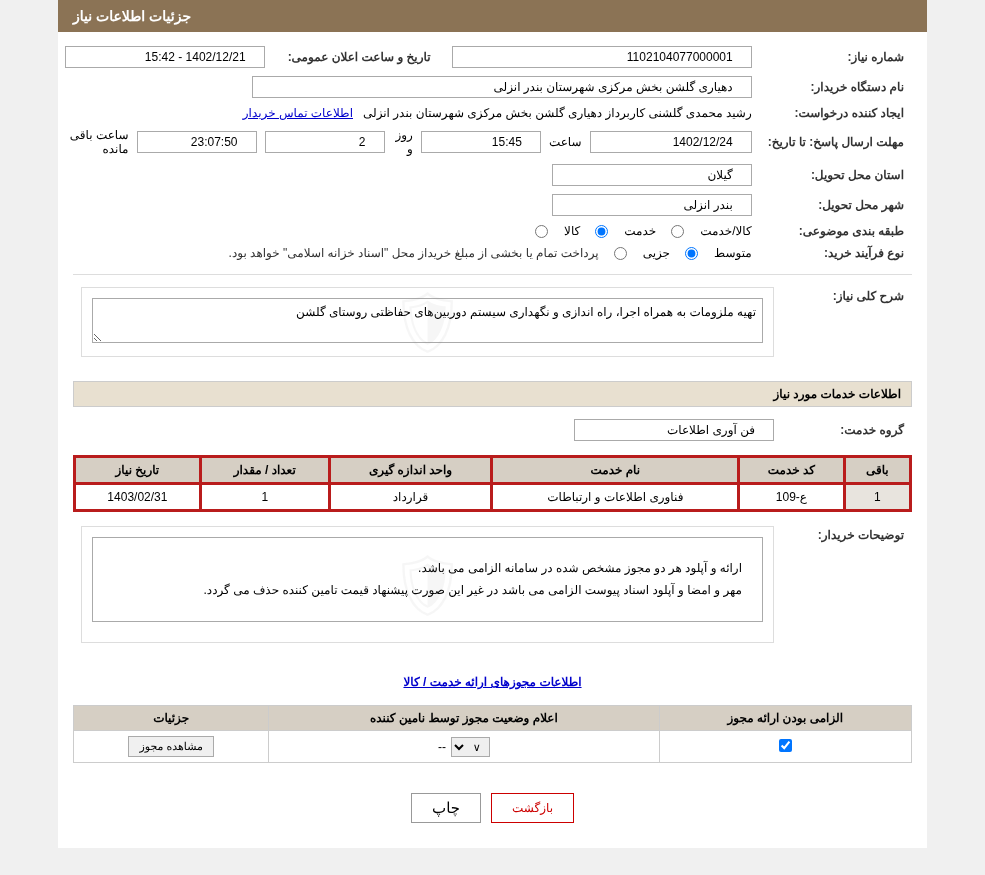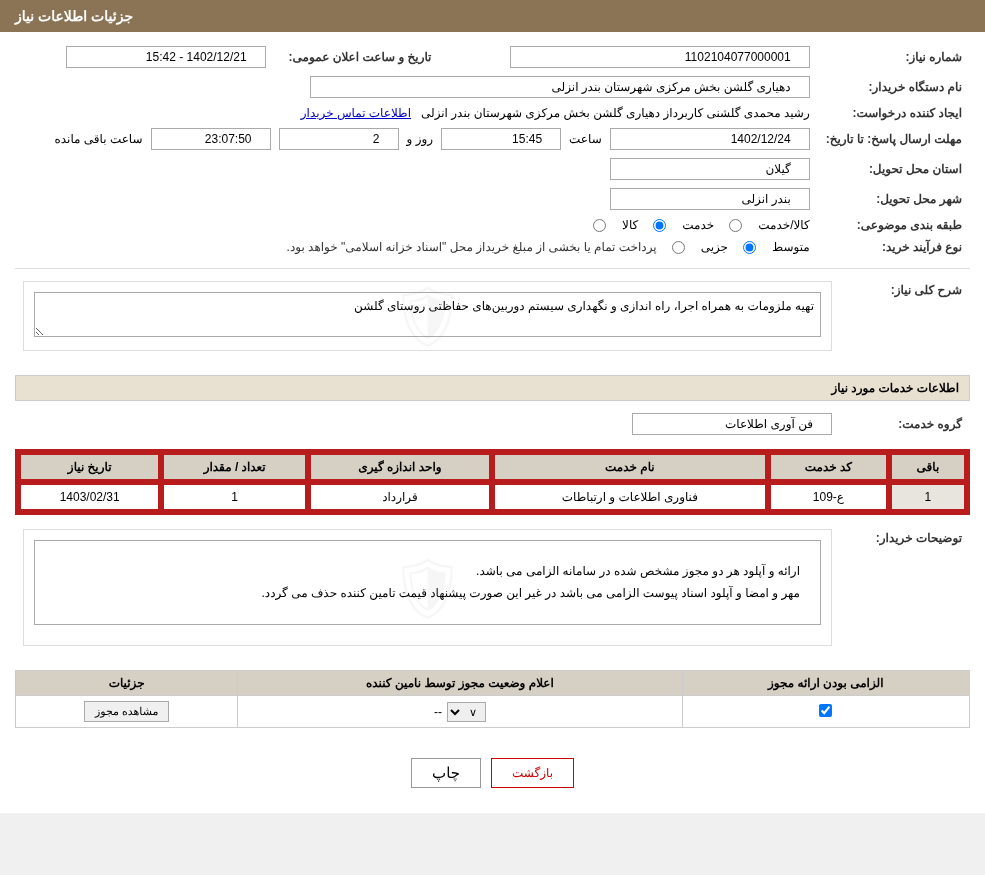--- a/index.html
+++ b/index.html
@@ -3,21 +3,21 @@
   <meta charset="utf-8">
   <style>
     * { box-sizing: border-box; margin: 0; padding: 0; }
     body {
       font-family: Tahoma, Arial, sans-serif;
       font-size: 12px;
       background: #f0f0f0;
       direction: rtl;
     }
     .page-wrapper {
-      width: 985px;
+      width: 869px;
       margin: 0 auto;
       background: #fff;
     }
     .header-bar {
       background: #8B7355;
       color: #fff;
       text-align: left;
       padding: 8px 15px;
       font-size: 14px;
       font-weight: bold;
@@ -108,21 +108,21 @@
       resize: vertical;
       font-family: Tahoma, Arial, sans-serif;
       font-size: 12px;
     }
     .services-table {
       width: 100%;
       border-collapse: collapse;
       margin-bottom: 10px;
     }
     .services-table th, .services-table td {
-      border: 6px solid #b91c1c;
+      border: 3px solid #b91c1c;
       padding: 5px 8px;
       text-align: center;
     }
     .services-table th {
       background: #d6cfc4;
       font-weight: bold;
     }
     .services-table td:first-child {
       background: #e8e4de;
     }
@@ -365,20 +365,21 @@
             <div class="notice-box">
               <div>ارائه و آپلود هر دو مجوز مشخص شده در سامانه الزامی می باشد.</div>
               <div>مهر و امضا و آپلود اسناد پیوست الزامی می باشد در غیر این صورت پیشنهاد قیمت تامین کننده حذف می گردد.</div>
             </div>
           </div>
         </td>
       </tr>
     </tbody>
       </table>
 
+    <div class="license-section-title">اطلاعات مجوزهای ارائه خدمت / کالا</div>
 
     <table class="license-table">
       <thead>
         <tr>
           <th>الزامی بودن ارائه مجوز</th>
           <th>اعلام وضعیت مجوز توسط نامین کننده</th>
           <th>جزئیات</th>
         </tr>
       </thead>
       <tbody>

